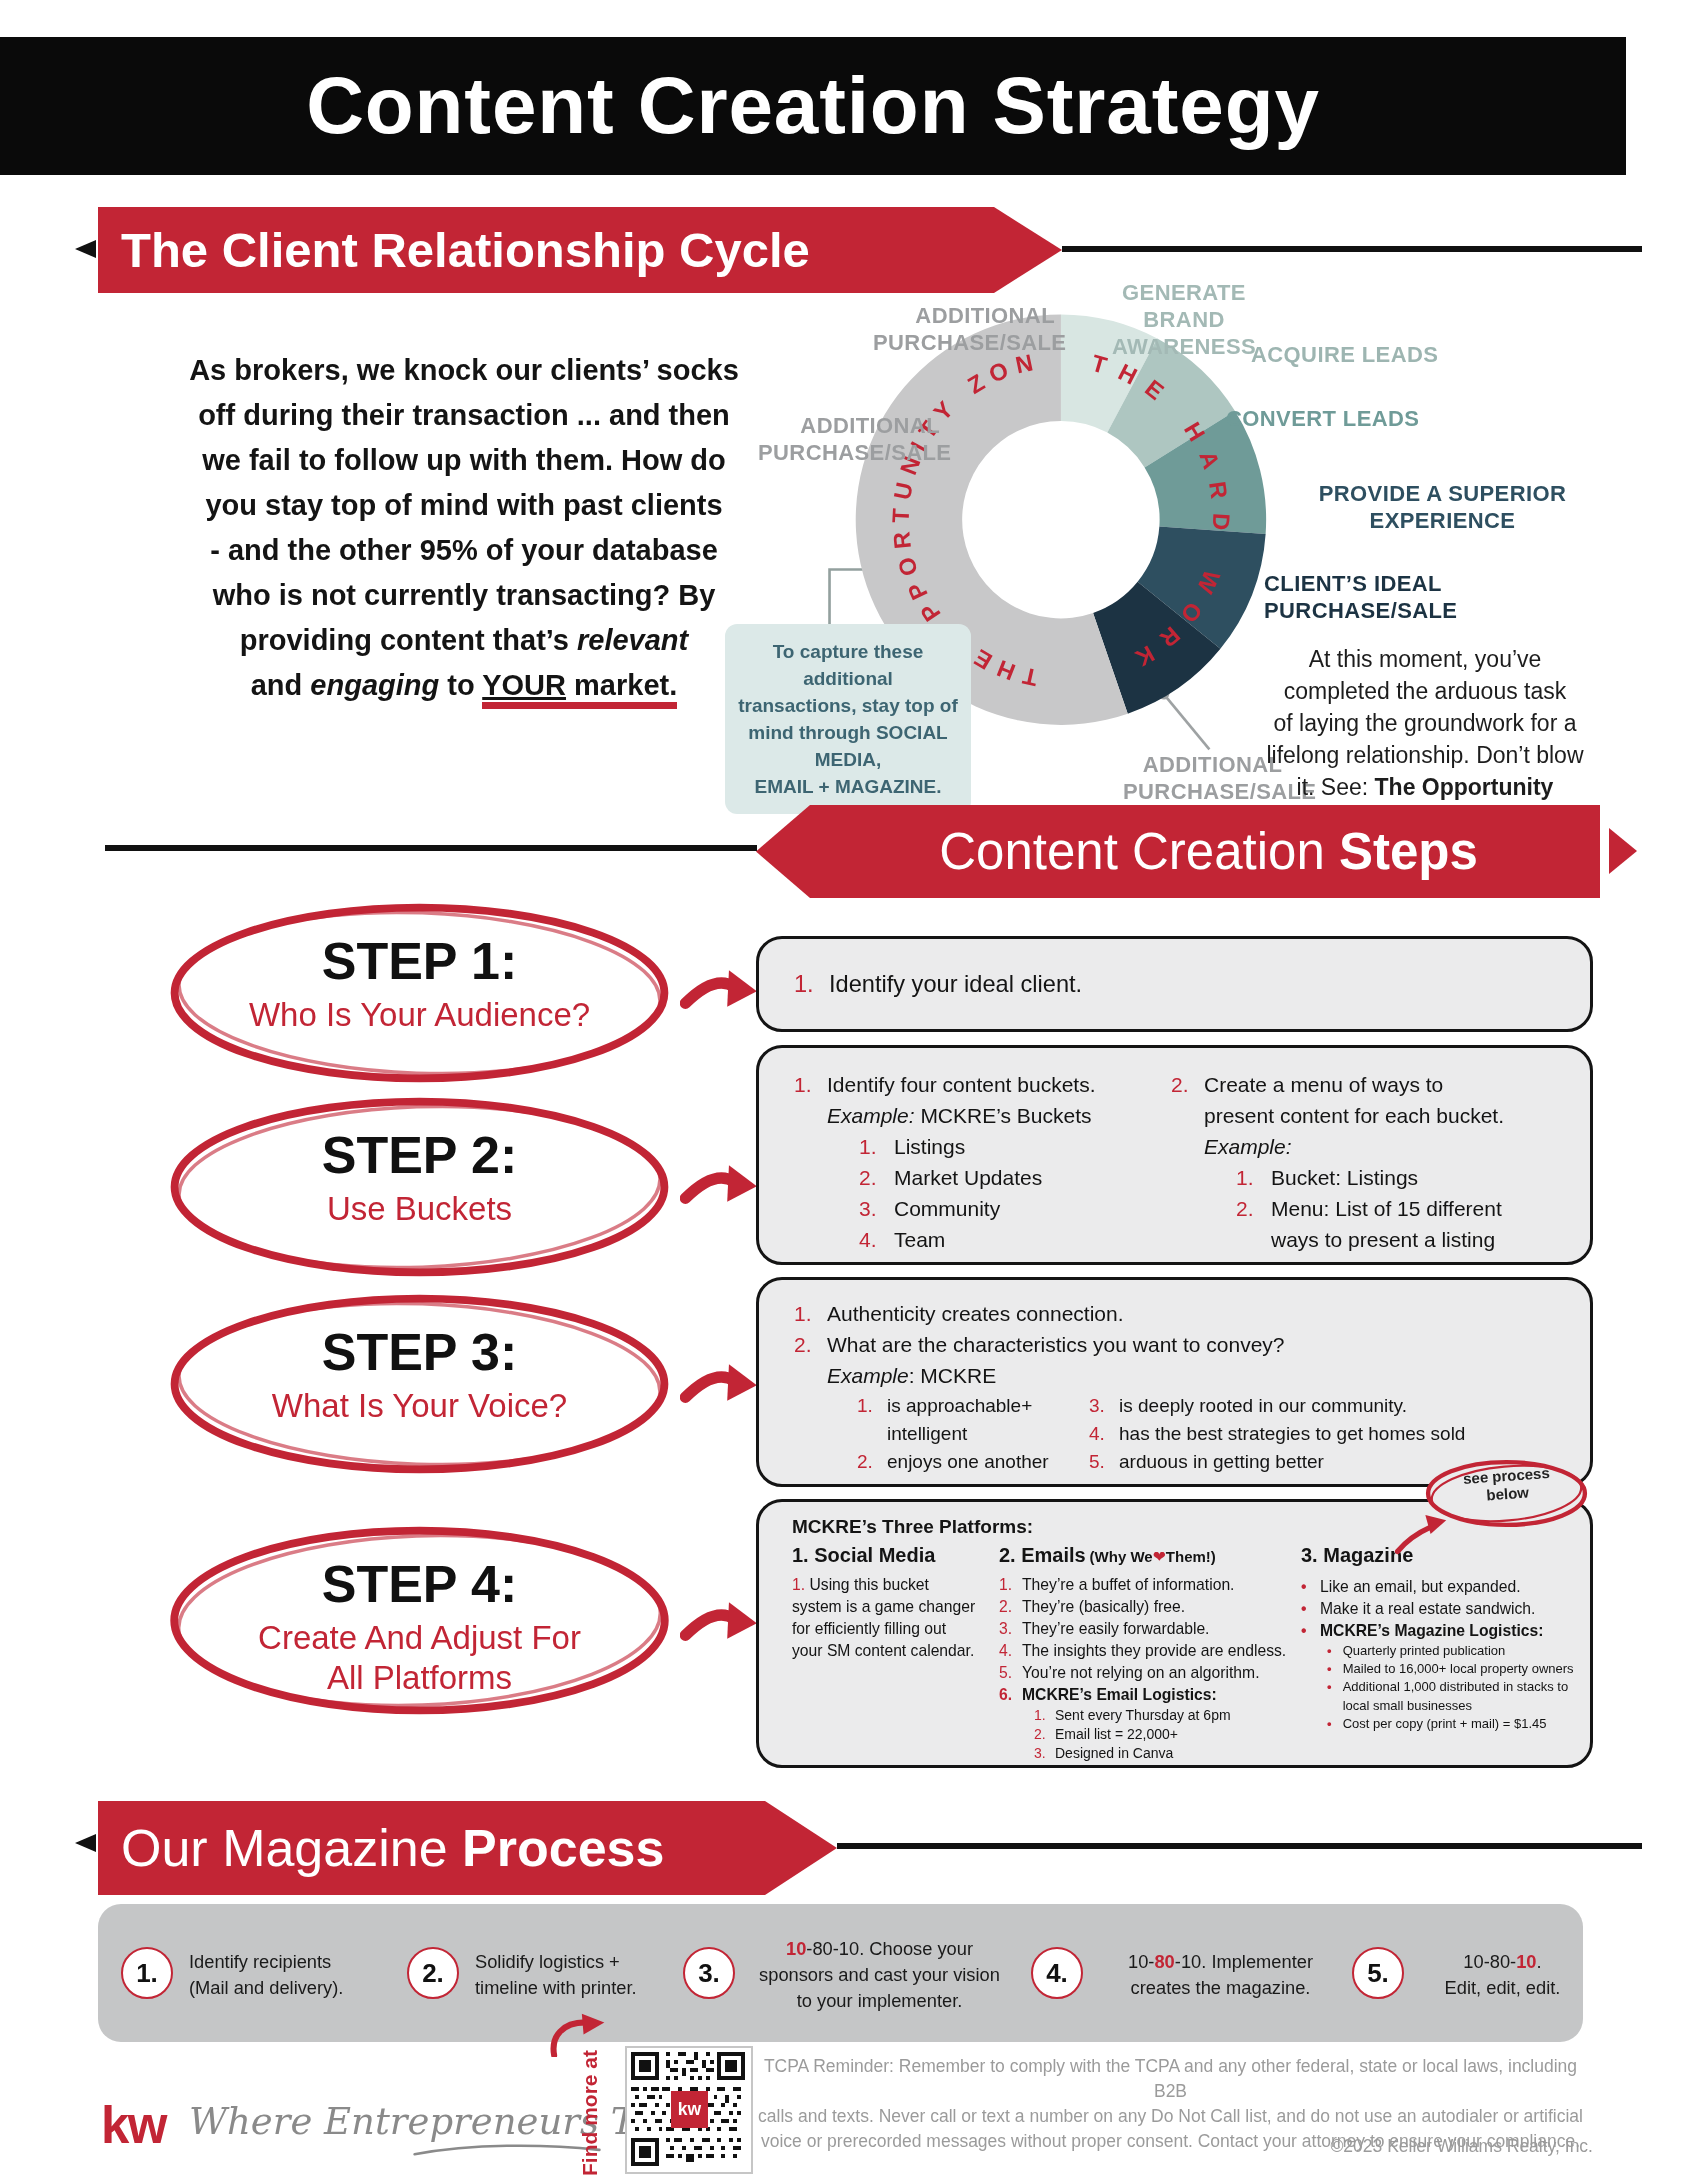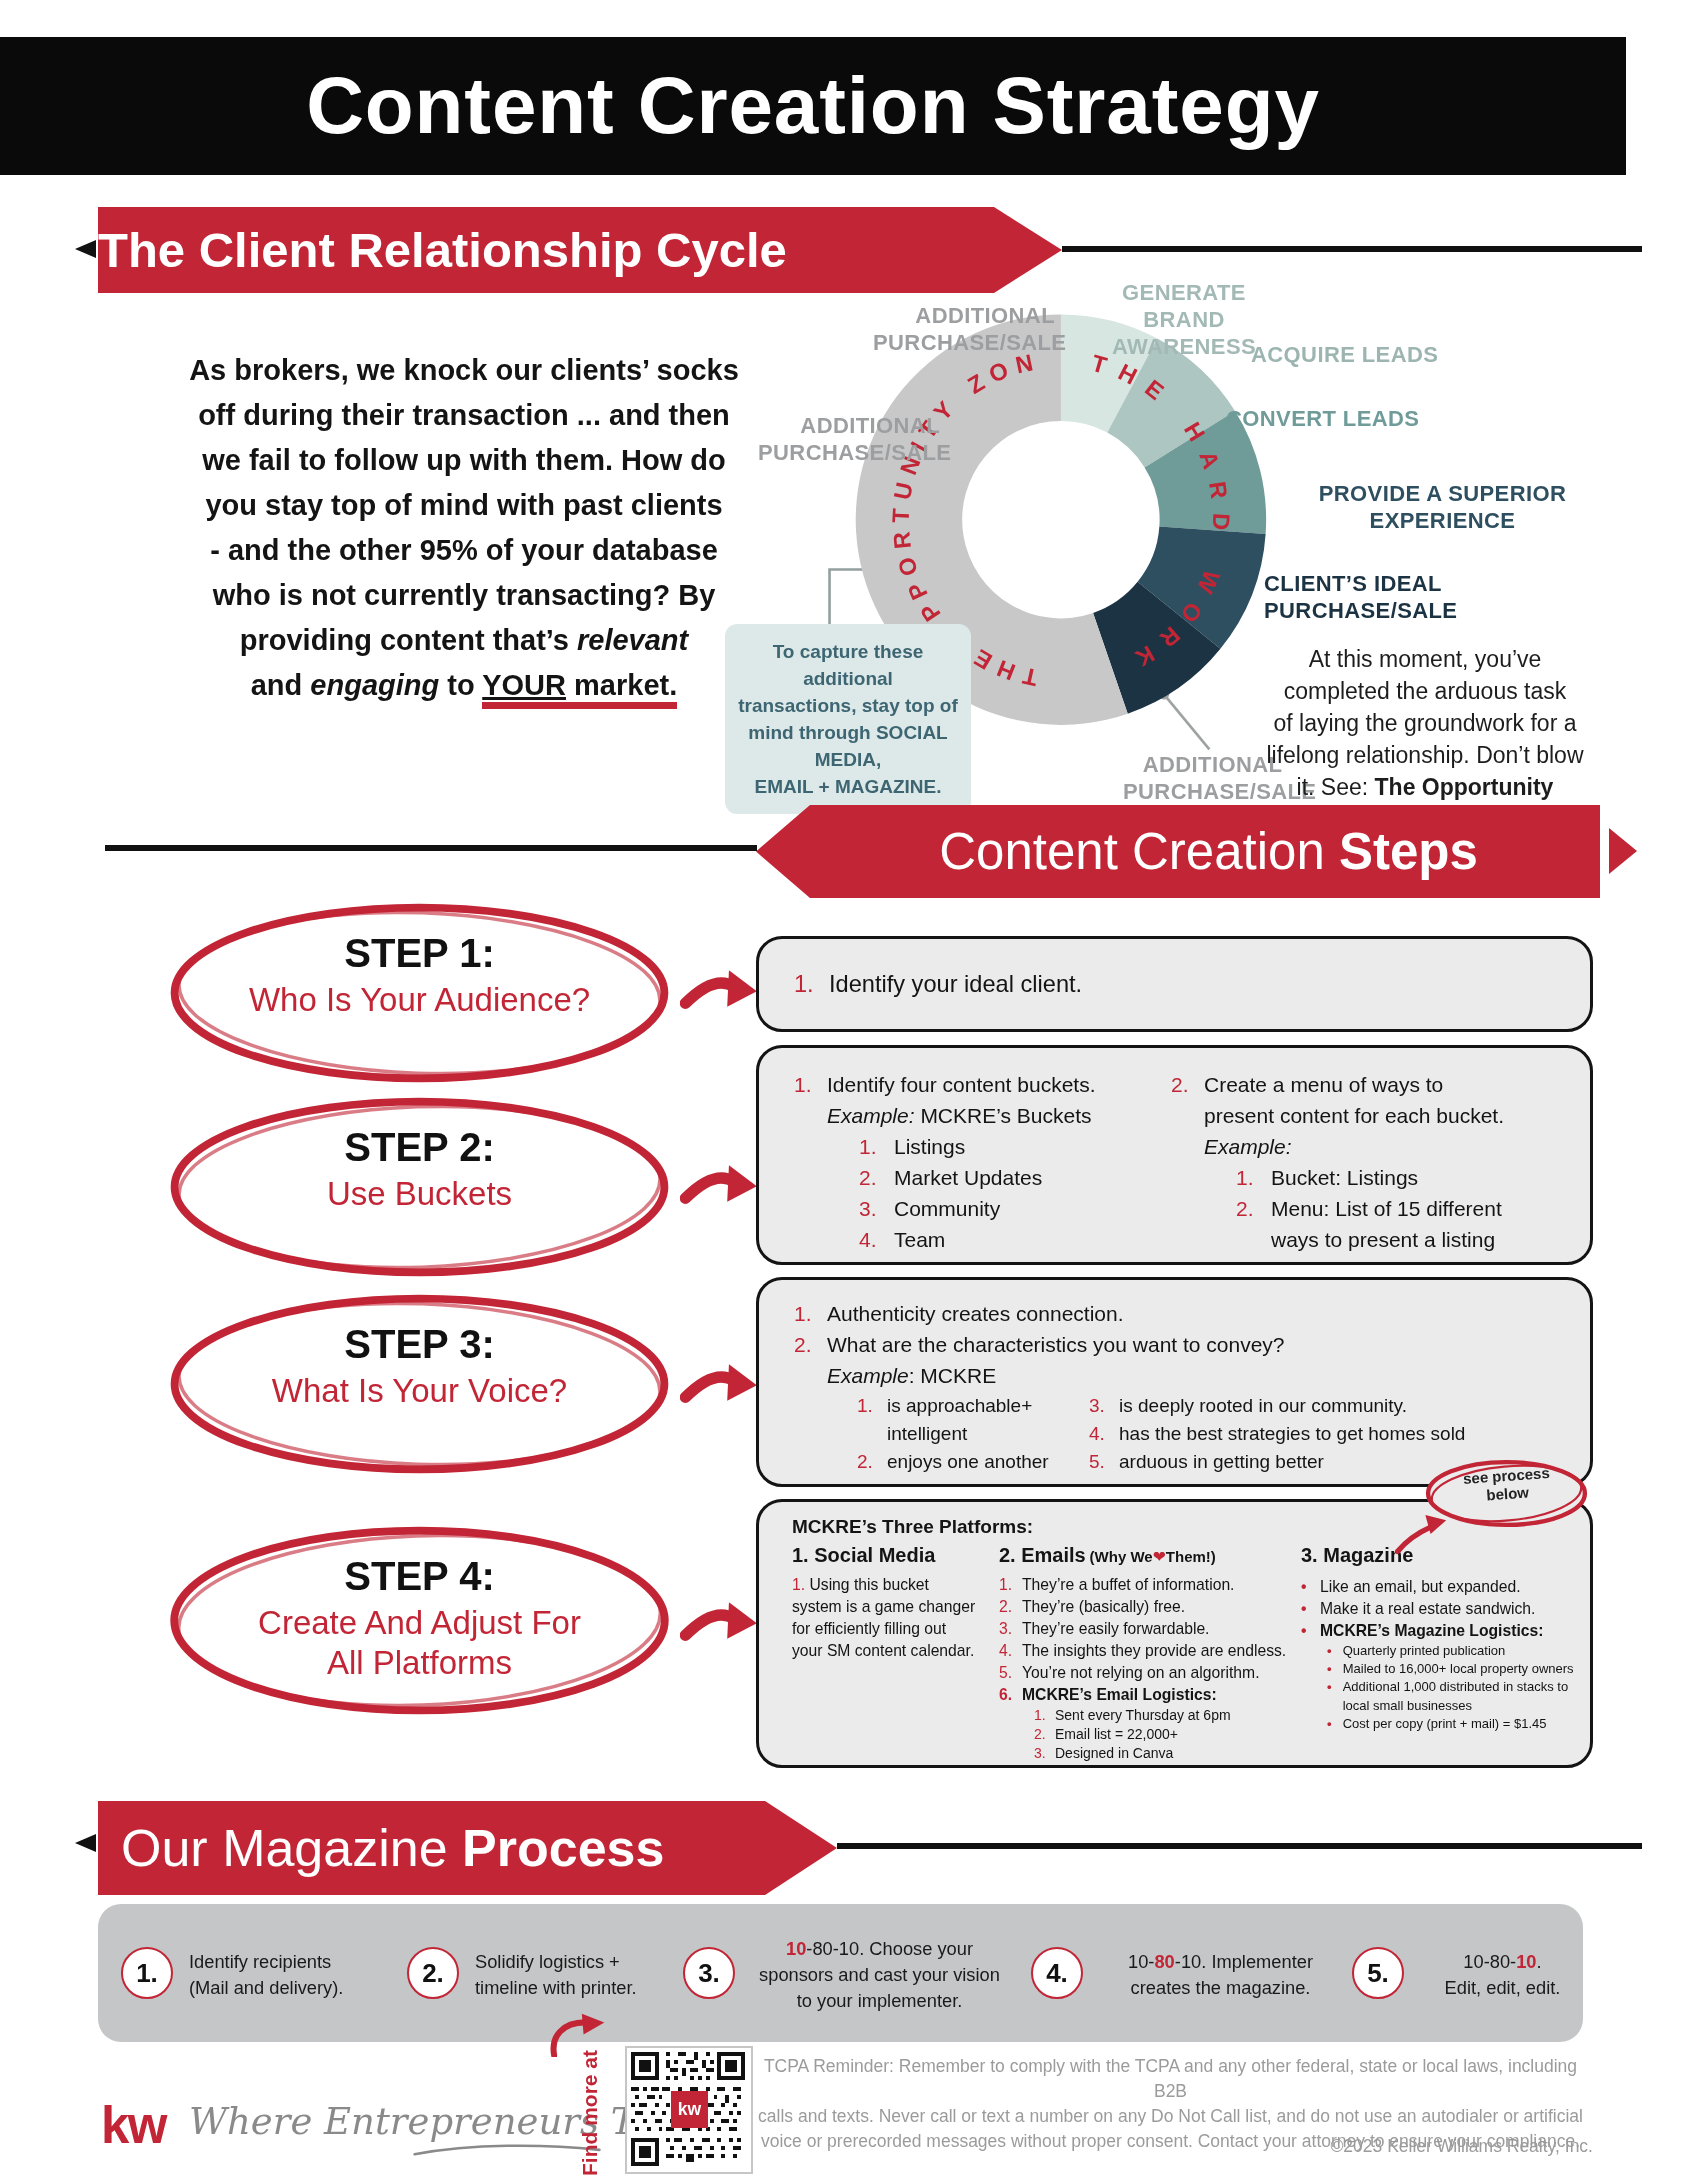--- a/index.html
+++ b/index.html
@@ -10,21 +10,21 @@
   .bold{font-weight:bold;}
 
   
   .top-banner{left:0;top:37px;width:1626px;height:138px;background:#0a0a0a;
               display:flex;align-items:center;justify-content:center;}
   .top-banner h1{margin:0;color:#fff;font-size:80px;font-weight:bold;letter-spacing:0.9px;}
   .byline{left:1048px;top:183px;width:540px;text-align:right;font-size:26px;font-weight:bold;}
 
   
   .ribbon{background:#c22535;color:#fff;}
-  .ribbon-cycle{left:98px;top:207px;width:964px;height:86px;line-height:86px;
+  .ribbon-cycle{left:98px;top:207px;width:964px;height:86px;line-height:86px;padding-left:23px;
       box-sizing:border-box;font-size:49px;font-weight:bold;
       clip-path:polygon(0 0,calc(100% - 68px) 0,100% 50%,calc(100% - 68px) 100%,0 100%);}
   .rule{background:#111;height:6.1px;}
   .rule-cycle{left:1062px;top:246px;width:580px;}
   .tick-left{width:0;height:0;border-top:9.6px solid transparent;border-bottom:9.6px solid transparent;
              border-right:21px solid #111;}
   .tick-cycle{left:75px;top:240px;}
 
   .ribbon-steps{left:756px;top:805px;width:844px;height:93px;line-height:93px;
       box-sizing:border-box;text-align:center;padding-left:61px;font-size:51px;
@@ -69,21 +69,21 @@
       color:#1d1d1d;white-space:pre-line;}
 
   .arc-text{fill:#c22535;font-weight:bold;font-size:27px;}
   .arc-hard{letter-spacing:15px;word-spacing:7px;}
   .arc-opp{letter-spacing:9px;word-spacing:4px;}
 
   
   .oval-wrap{width:507px;text-align:center;}
   .oval-svg{position:absolute;left:0;top:0;}
   .oval-text{position:relative;padding-top:33px;}
-  .oval-title{font-size:40px;font-weight:bold;color:#111;}
+  .oval-title{font-size:52px;font-weight:bold;color:#111;}
   .oval-sub{font-size:33px;line-height:40px;color:#c22535;white-space:pre-line;margin-top:3.5px;}
   .o1{left:166px;top:898px;} .o2{left:166px;top:1092px;}
   .o3{left:166px;top:1289px;} .o4{left:166px;top:1521px;}
   .arrow{position:absolute;width:77px;height:54px;}
   .a1{left:680px;top:965px;} .a2{left:680px;top:1160px;}
   .a3{left:680px;top:1359px;} .a4{left:680px;top:1597px;}
 
   
   .sbox{position:absolute;left:756px;width:837px;background:#ebebec;border:3.5px solid #141414;
         border-radius:26px;box-sizing:border-box;}

